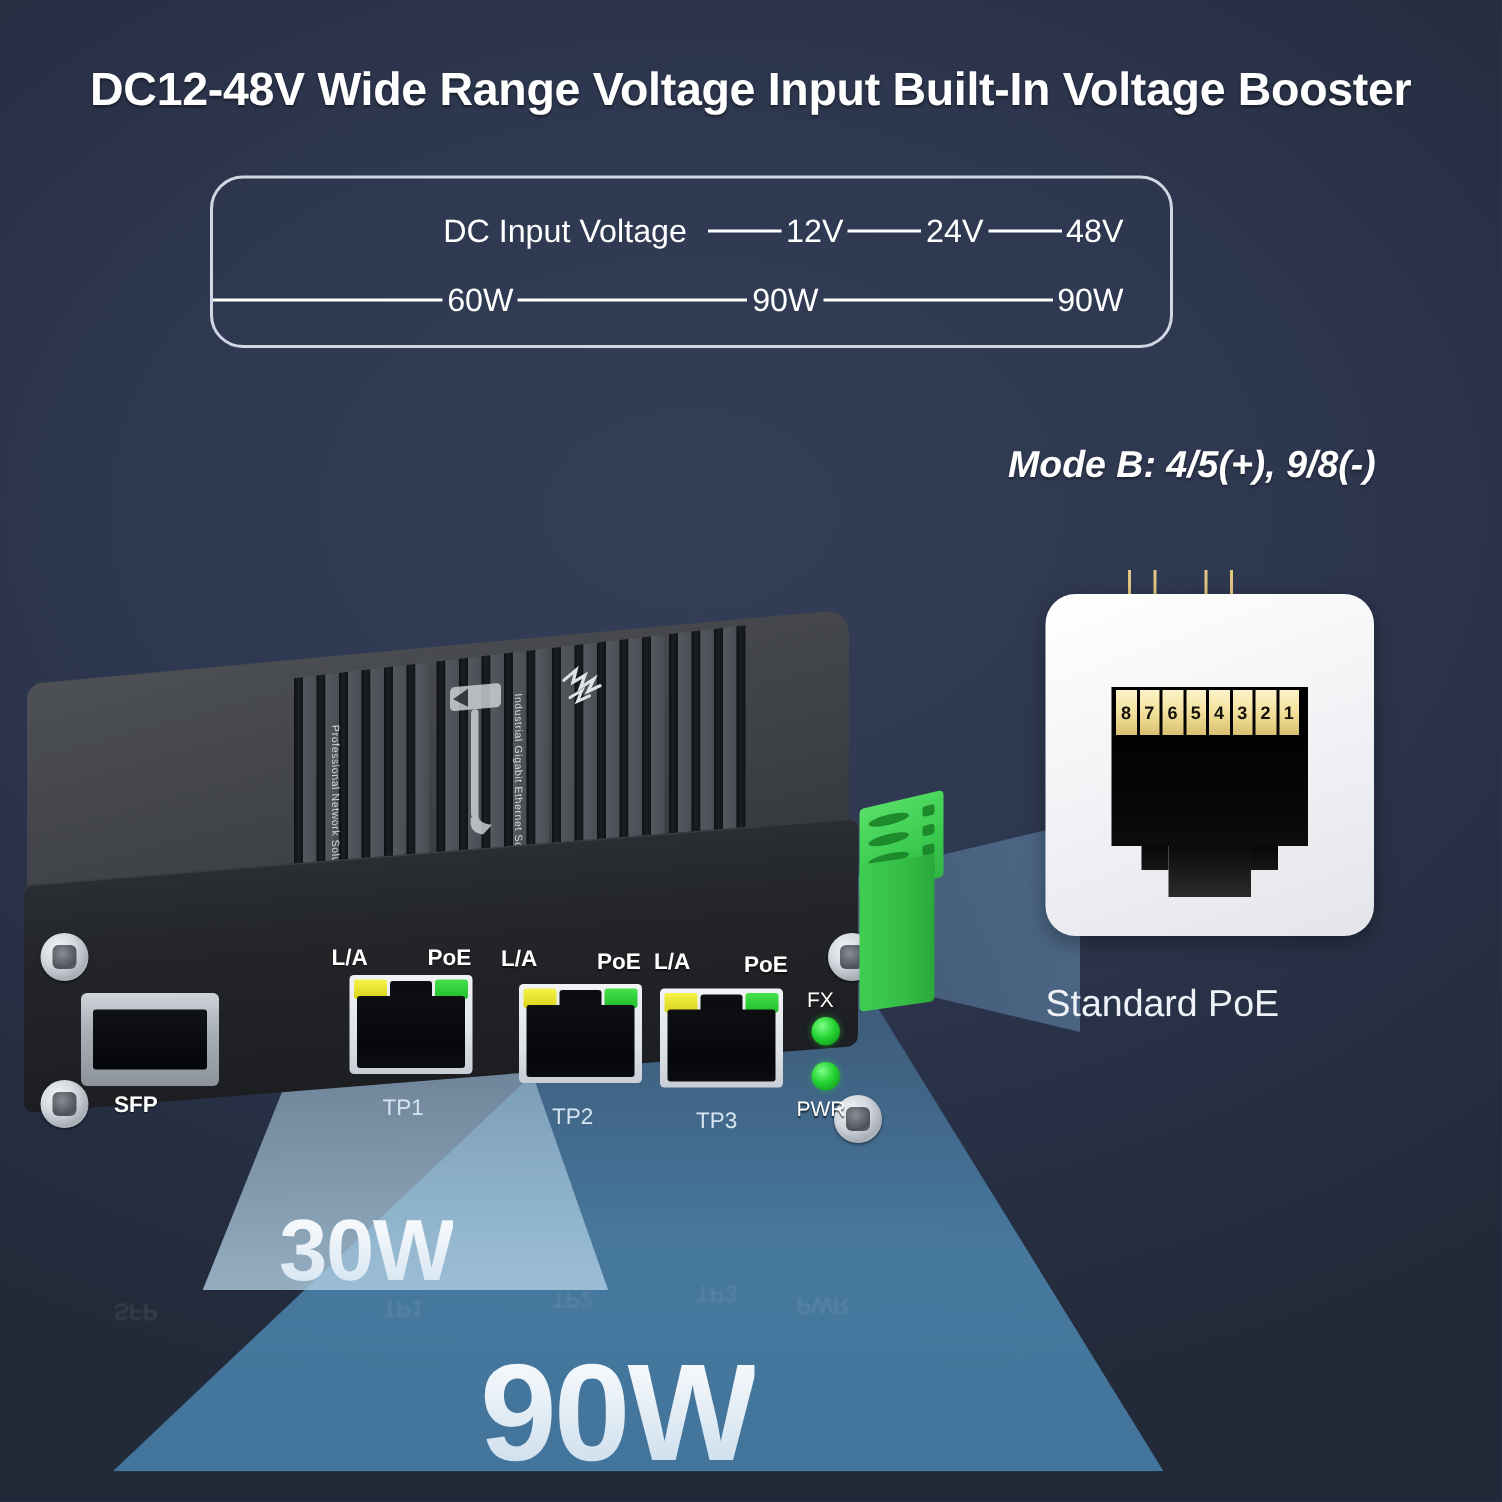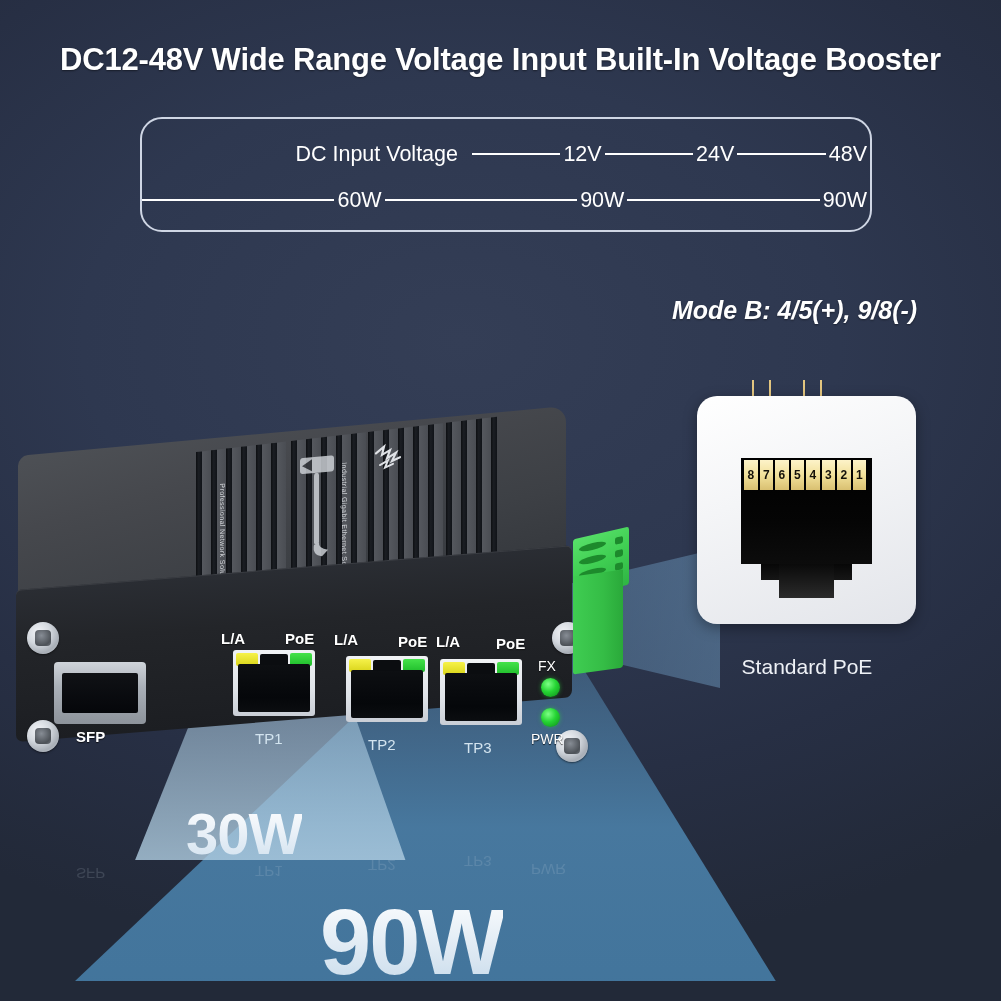--- a/index.html
+++ b/index.html
@@ -23,39 +23,39 @@
     color:#ffffff;
     font-size:31px;
     font-weight:bold;
     letter-spacing:-0.2px;
     text-shadow:0 1px 2px rgba(0,0,0,.45);
   }
 
   
   .spec-card {
     position:absolute; left:140px; top:117px;
-    width:732px; height:115px;
+    width:642px; height:115px;
     border:2px solid #cfd6e4;
     border-radius:22px;
   }
   .spec-row {
     position:absolute; left:0; width:100%; height:46px;
     display:flex; align-items:center;
   }
   .spec-row.r1 { top:12px; }
   .spec-row.r2 { top:58px; }
   .spec-label {
     color:#ffffff; font-size:21.5px; white-space:nowrap;
     text-align:right;
   }
   .spec-row.r1 .spec-label { width:330px; padding-right:14px; }
   .spec-row.r2 .spec-label { width:330px; padding-right:14px; }
   .spec-values {
     flex:1; display:flex; align-items:center; height:100%;
-    padding-right:0;
+    padding-right:28px;
   }
   .dash {
     height:2.5px; background:#ffffff; flex:1 1 auto; min-width:18px;
   }
   .spec-val {
     color:#ffffff; font-size:21.5px; white-space:nowrap; padding:0 3px;
   }
 
   
   .modeb {
@@ -121,21 +121,21 @@
     display:flex; align-items:center; justify-content:center;
     line-height:1;
   }
   .sign {
     position:absolute; color:#f2e7bf; font-size:15px; font-weight:bold;
     line-height:1;
   }
 
   .standard-poe {
     position:absolute; left:697px; top:655px; width:220px;
-    text-align:center; color:#eef1f6; font-size:21px;
+    color:#eef1f6; font-size:25px;
   }
 
   
   .beam-rj {
     position:absolute; left:520px; top:548px;
     width:200px; height:140px;
     background:linear-gradient(90deg, rgba(110,160,200,.32), rgba(120,170,210,.42));
     clip-path:polygon(0% 34%, 100% 0%, 100% 100%, 0% 66%);
     pointer-events:none;
   }

